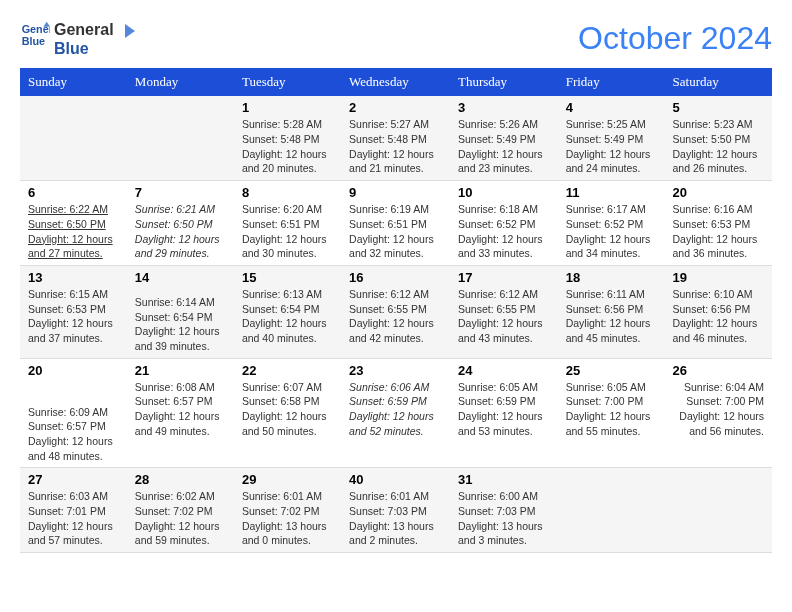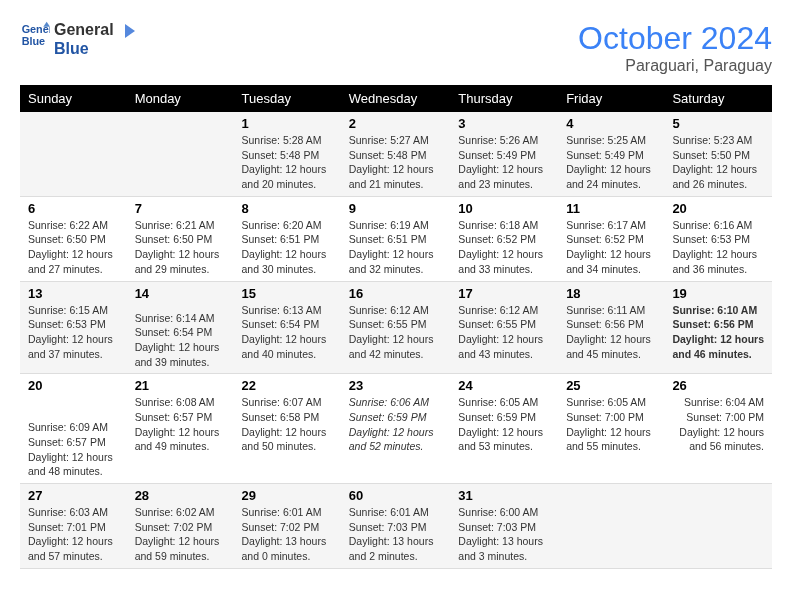--- a/index.html
+++ b/index.html
@@ -37,22 +37,23 @@
       font-size: 16px;
       font-weight: normal;
       color: #555;
     }
     table {
       width: 100%;
       border-collapse: collapse;
       font-size: 11px;
     }
     thead tr {
-      background-color: #000000;
+      background-color: #1d4ed8;
       color: #fff;
+      font-family: Liberation Serif, serif;
     }
     thead th {
       padding: 6px 8px;
       text-align: left;
       font-weight: normal;
       font-size: 13px;
     }
     tbody tr {
       border-bottom: 1px solid #ddd;
     }
@@ -94,21 +95,20 @@
       <div style="font-size:16px;font-weight:bold;color:#2255a4;">
         <span style="color:#333;">General</span><svg width="20" height="14" viewBox="0 0 20 14" style="vertical-align:middle;margin:0 1px;">
             <polygon points="10,0 20,7 10,14" fill="#5588dd"></polygon>
           </svg><br>
         <span style="color:#2255a4;">Blue</span>
       </div>
     </div>
   </div>
   <div class="title-block">
     <h1>October 2024</h1>
-    <h2>Paraguari, Paraguay</h2>
   </div>
 </div>
 
 <table>
   <thead>
     <tr id="weekday-header">
         <th>Sunday</th>
         <th>Monday</th>
         <th>Tuesday</th>
         <th>Wednesday</th>
@@ -153,28 +153,28 @@
           <span class="day-num">5</span>
           <div class="day-info" style="white-space: pre-line;">Sunrise: 5:23 AM
 Sunset: 5:50 PM
 Daylight: 12 hours
 and 26 minutes.</div>
         </td>
       </tr>
       <tr>
         <td>
           <span class="day-num">6</span>
-          <div class="day-info" style="white-space: pre-line;">Sunrise: 6:22 AM
+          <div class="day-info" style="white-space: pre-line; text-decoration: underline;">Sunrise: 6:22 AM
 Sunset: 6:50 PM
 Daylight: 12 hours
 and 27 minutes.</div>
         </td>
         <td>
           <span class="day-num">7</span>
-          <div class="day-info" style="white-space: pre-line;">Sunrise: 6:21 AM
+          <div class="day-info" style="white-space: pre-line; font-style: italic;">Sunrise: 6:21 AM
 Sunset: 6:50 PM
 Daylight: 12 hours
 and 29 minutes.</div>
         </td>
         <td>
           <span class="day-num">8</span>
           <div class="day-info" style="white-space: pre-line;">Sunrise: 6:20 AM
 Sunset: 6:51 PM
 Daylight: 12 hours
 and 30 minutes.</div>
@@ -246,21 +246,21 @@
         </td>
         <td>
           <span class="day-num">18</span>
           <div class="day-info" style="white-space: pre-line;">Sunrise: 6:11 AM
 Sunset: 6:56 PM
 Daylight: 12 hours
 and 45 minutes.</div>
         </td>
         <td>
           <span class="day-num">19</span>
-          <div class="day-info" style="white-space: pre-line; font-weight: bold;">Sunrise: 6:10 AM
+          <div class="day-info" style="white-space: pre-line;">Sunrise: 6:10 AM
 Sunset: 6:56 PM
 Daylight: 12 hours
 and 46 minutes.</div>
         </td>
       </tr>
       <tr>
         <td>
           <span class="day-num">20</span>
           <div class="day-info" style="white-space: pre-line; margin-top: 27px;">Sunrise: 6:09 AM
 Sunset: 6:57 PM
@@ -326,21 +326,21 @@
 and 59 minutes.</div>
         </td>
         <td>
           <span class="day-num">29</span>
           <div class="day-info" style="white-space: pre-line;">Sunrise: 6:01 AM
 Sunset: 7:02 PM
 Daylight: 13 hours
 and 0 minutes.</div>
         </td>
         <td>
-          <span class="day-num">60</span>
+          <span class="day-num">40</span>
           <div class="day-info" style="white-space: pre-line;">Sunrise: 6:01 AM
 Sunset: 7:03 PM
 Daylight: 13 hours
 and 2 minutes.</div>
         </td>
         <td>
           <span class="day-num">31</span>
           <div class="day-info" style="white-space: pre-line;">Sunrise: 6:00 AM
 Sunset: 7:03 PM
 Daylight: 13 hours

